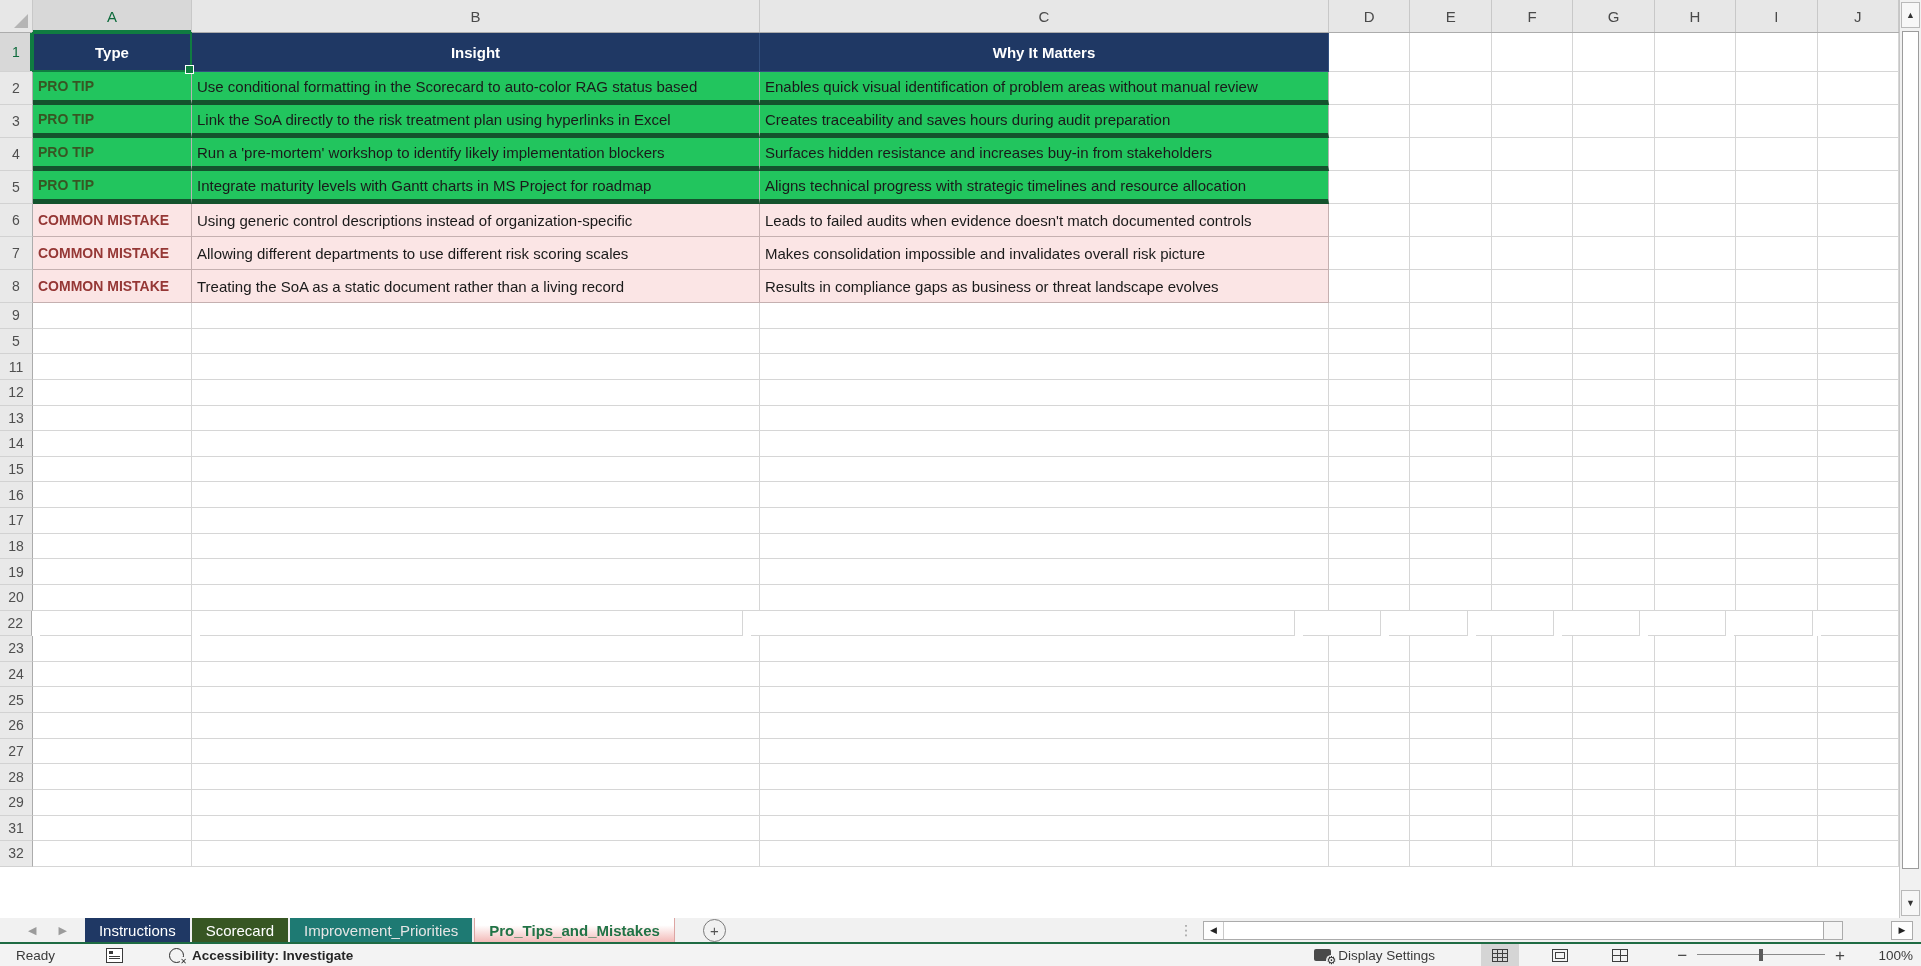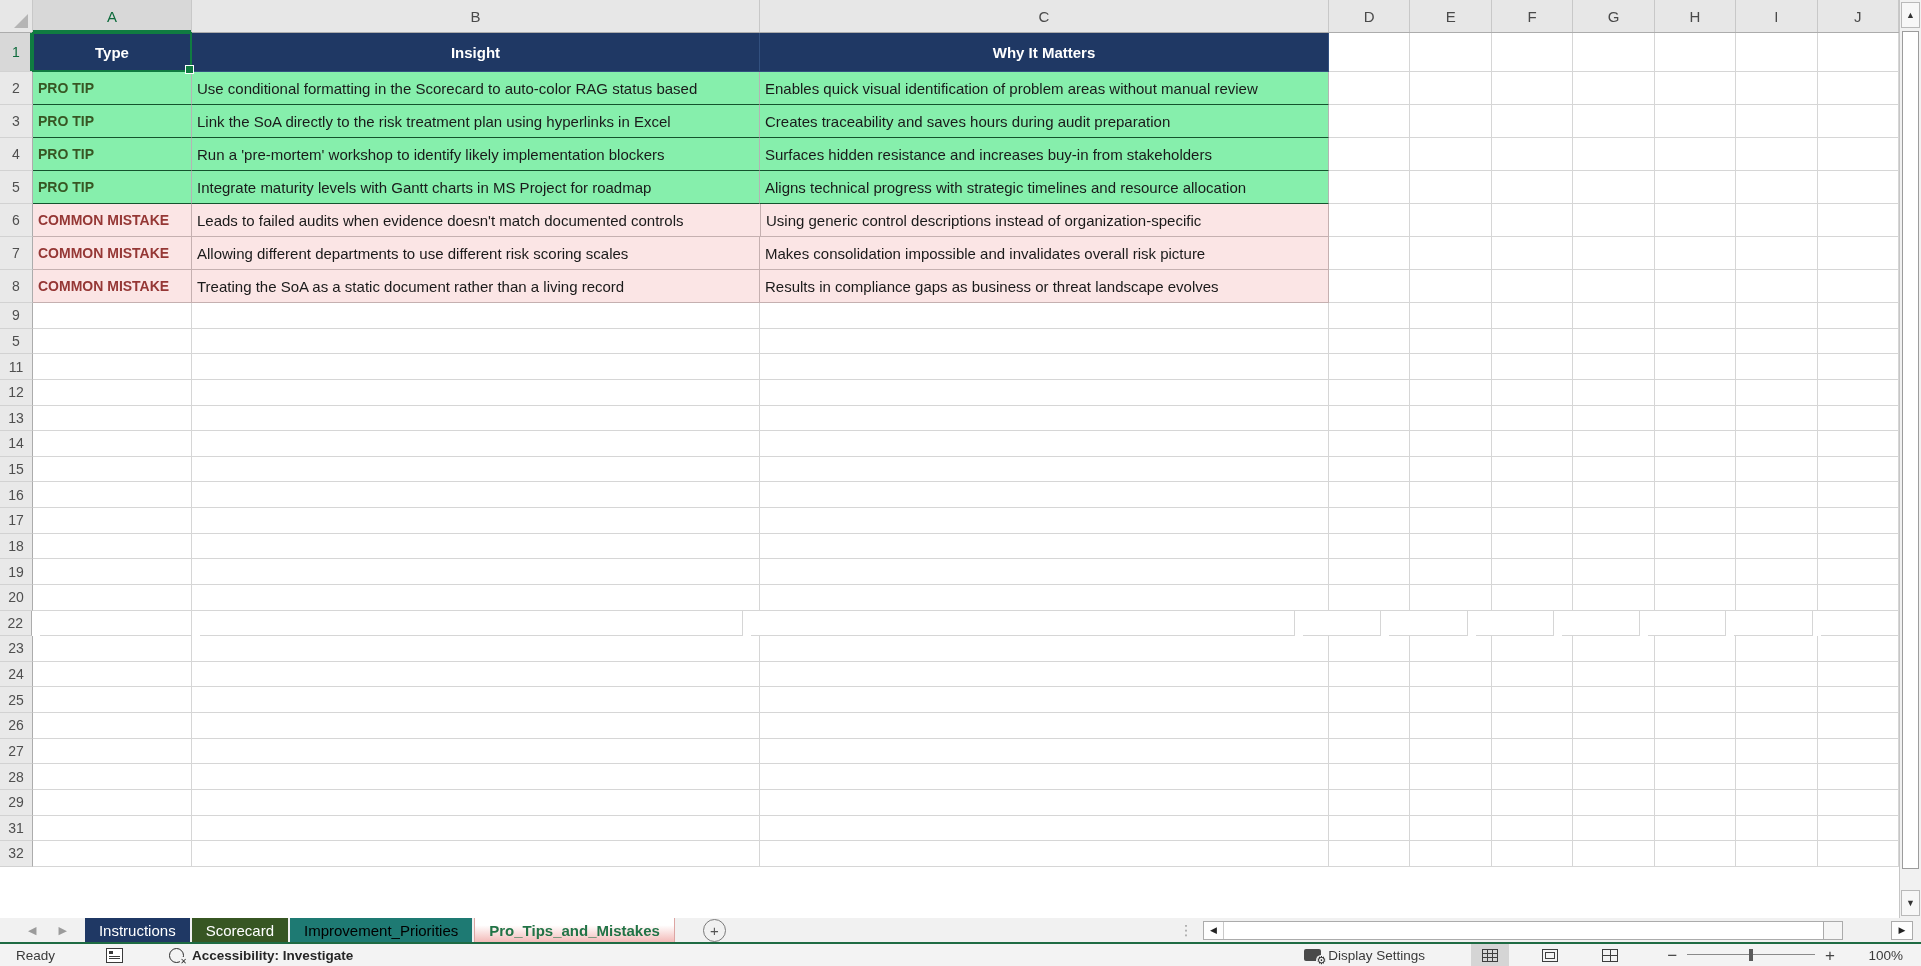--- a/index.html
+++ b/index.html
@@ -22,21 +22,21 @@
   .row{display:flex;}
   .gut{width:33px;box-sizing:border-box;display:flex;align-items:center;justify-content:center;
        background:#E9E9E9;color:#4F4F4F;font-size:14px;border-right:1px solid #ACACAC;
        border-bottom:1px solid #D2D2D2;}
   .gut.sel{background:#D8D8D8;color:#0E6B3C;box-shadow:inset -2px 0 0 #107C41;}
   .cell{box-sizing:border-box;border-right:1px solid #D6D6D6;border-bottom:1px solid #D6D6D6;
         font-size:15px;color:#1a1a1a;display:flex;align-items:center;padding:0 5px;overflow:hidden;
         white-space:nowrap;background:#fff;}
   .cell.hdr{background:#1F3864;color:#fff;font-weight:bold;justify-content:center;
             border-right:1px solid #32507F;border-bottom:1px solid #32507F;}
-  .cell.tip{background:#86efac;border-right:1px solid #B4B4B4;border-bottom:1px solid #14532d;}
+  .cell.tip{background:#22c55e;border-right:1px solid #B4B4B4;border-bottom:5px solid #14532d;}
   .cell.mistake{background:#FBE5E5;border-right:1px solid #C5B0B0;border-bottom:1px solid #C5B0B0;}
   .cell.typ{font-weight:bold;font-size:14px;}
   .cell.typ.tip{color:#375623;}
   .cell.typ.mistake{color:#953735;}
 
   
   #sel-box{position:absolute;left:32px;top:32px;width:160px;height:40px;box-sizing:border-box;
            border:2px solid #107C41;pointer-events:none;}
   #sel-handle{position:absolute;right:-4px;bottom:-4px;width:7px;height:7px;background:#107C41;
            border:1px solid #fff;pointer-events:auto;}
@@ -100,21 +100,21 @@
   .icon-pagelayout{width:16px;height:13px;border:1px solid #3e3e3e;box-sizing:border-box;position:relative;}
   .icon-pagelayout::before{content:"";position:absolute;left:2px;top:2px;right:2px;bottom:2px;border:1px solid #3e3e3e;}
   .icon-pagebreak{width:16px;height:13px;border:1px solid #3e3e3e;box-sizing:border-box;background:
      linear-gradient(#3e3e3e,#3e3e3e) 7px 0/1px 100% no-repeat,
      linear-gradient(#3e3e3e,#3e3e3e) 0 5px/100% 1px no-repeat;}
   #zoom-group{display:flex;align-items:center;margin-left:28px;}
   .zoom-sign{font-size:17px;color:#444;padding:0 10px;line-height:1;}
   #zoom-slider{width:128px;height:14px;position:relative;}
   #zoom-slider::before{content:"";position:absolute;left:0;right:0;top:6px;height:1px;background:#8a8a8a;}
   #zoom-handle{position:absolute;left:48%;top:1px;width:4px;height:12px;background:#5a5a5a;}
-  #zoom-pct{width:58px;text-align:right;padding-right:18px;}
+  #zoom-pct{width:58px;text-align:right;padding-right:8px;}
 </style>
 </head>
 <body>
 
 <div id="stage">
 
   <div id="sheet">
     <div id="header-strip">
       <div class="corner-box"></div>
 
@@ -191,22 +191,22 @@
           <div class="cell" style="width: 81.43px;"></div>
           <div class="cell" style="width: 81.43px;"></div>
           <div class="cell" style="width: 81.43px;"></div>
           <div class="cell" style="width: 81.43px;"></div>
           <div class="cell" style="width: 81.43px;"></div>
           <div class="cell" style="width: 81.43px;"></div>
         </div>
         <div class="row" style="height: 33px;">
           <div class="gut">6</div>
           <div class="cell mistake typ" style="width: 159px;">COMMON MISTAKE</div>
+          <div class="cell mistake" style="width: 568px;">Using generic control descriptions instead of organization-specific</div>
           <div class="cell mistake" style="width: 569px;">Leads to failed audits when evidence doesn't match documented controls</div>
-          <div class="cell mistake" style="width: 568px;">Using generic control descriptions instead of organization-specific</div>
           <div class="cell" style="width: 81.43px;"></div>
           <div class="cell" style="width: 81.43px;"></div>
           <div class="cell" style="width: 81.43px;"></div>
           <div class="cell" style="width: 81.43px;"></div>
           <div class="cell" style="width: 81.43px;"></div>
           <div class="cell" style="width: 81.43px;"></div>
           <div class="cell" style="width: 81.43px;"></div>
         </div>
         <div class="row" style="height: 33px;">
           <div class="gut">7</div>
@@ -532,21 +532,21 @@
   </div>
 
   <div id="tab-row">
     <div class="tab-nav">
       <span>◀</span>
       <span>▶</span>
     </div>
 
     <div class="sheet-tab" style="background: rgb(31, 56, 100); color: rgb(255, 255, 255);">Instructions</div>
       <div class="sheet-tab" style="background: rgb(55, 86, 35); color: rgb(255, 255, 255);">Scorecard</div>
-      <div class="sheet-tab" style="background: rgb(30, 122, 115); color: #000000;">Improvement_Priorities</div>
+      <div class="sheet-tab" style="background: rgb(30, 122, 115); color: #e5e5e5;">Improvement_Priorities</div>
       <div class="sheet-tab active" style="color: rgb(33, 115, 70);">Pro_Tips_and_Mistakes</div>
       <div class="add-sheet">+</div>
     <div class="tab-grip">⋮</div>
     <div id="hscroll">
       <div class="hs-btn">◀</div>
       <div id="hs-thumb"></div>
     </div>
     <div id="hs-right">▶</div>
   </div>
 

